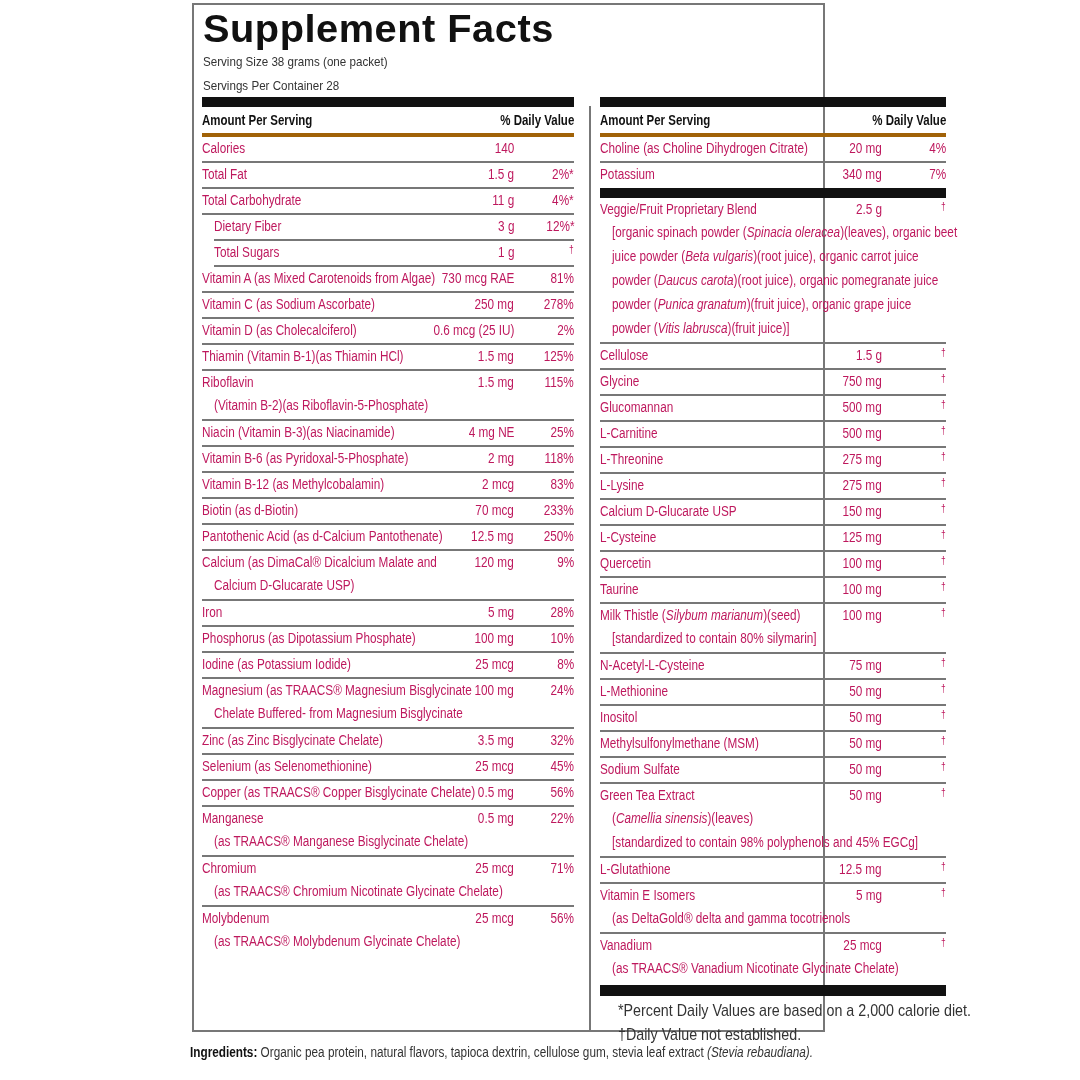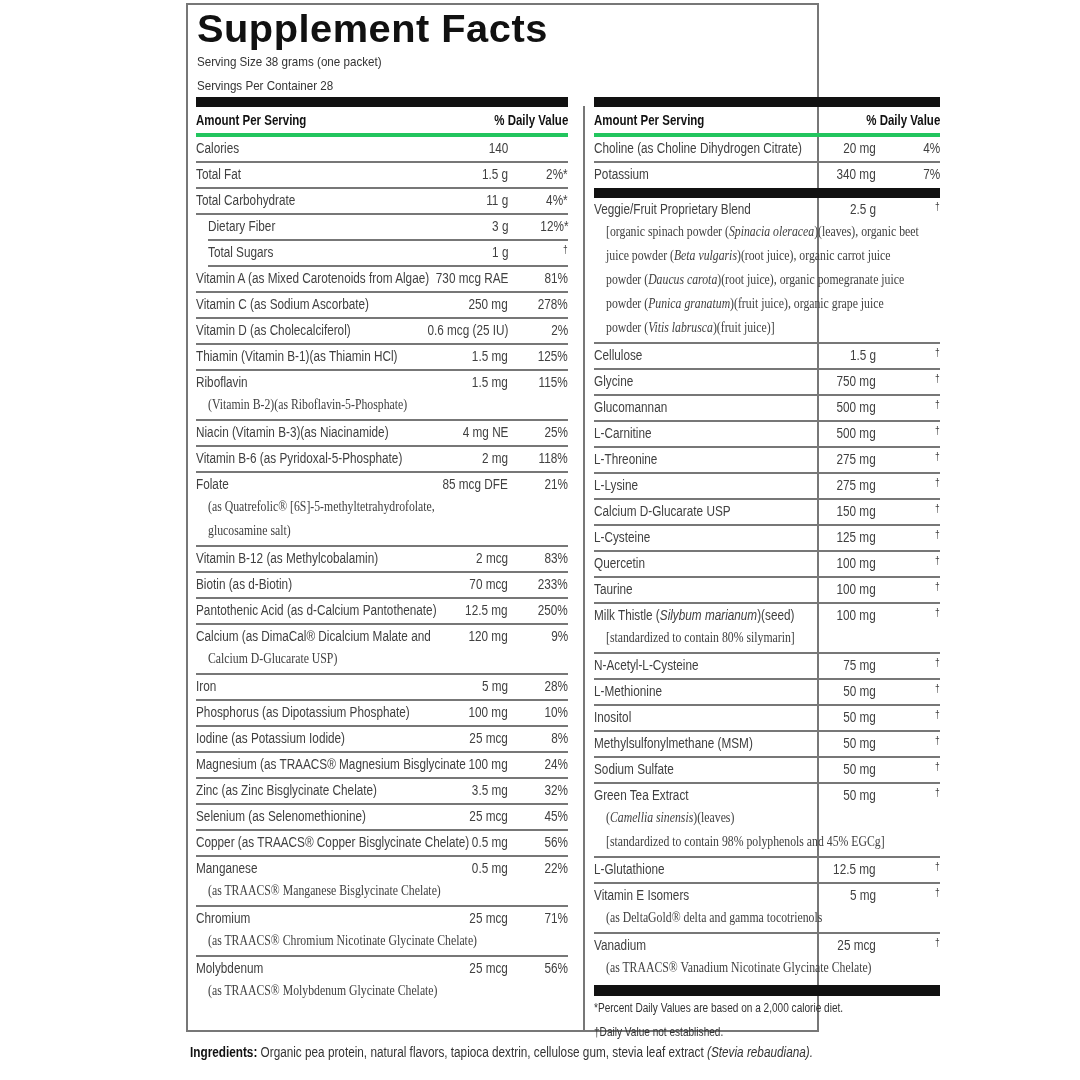--- a/index.html
+++ b/index.html
@@ -1,50 +1,50 @@
 <!DOCTYPE html>
 <html><head>
 <meta charset="utf-8">
 <style>
   html, body { margin:0; padding:0; background:#ffffff; }
   body { width:1080px; height:1080px; position:relative; overflow:hidden;
          font-family:"Liberation Sans Narrow","Liberation Sans", sans-serif; color:#222; }
-  #label { position:absolute; left:186px; top:3px; width:633px; height:1029px;
+  #label { position:absolute; left:192px; top:3px; width:633px; height:1029px;
            border:2px solid #777; box-sizing:border-box;padding-left:12px; }
   #title { position:absolute; left:9px; top:0px; font-family:"Liberation Sans", sans-serif;
            font-weight:bold; font-size:39px; letter-spacing:0.5px; color:#111; line-height:48px;
            transform:scaleX(1.02); transform-origin:left; }
   .serv { position:absolute; left:9px; font-size:13.5px; color:#333; transform:scaleX(0.86); transform-origin:left; white-space:nowrap; }
   #serv1 { top:49px; } #serv2 { top:73px; }
   .col { position:absolute; top:92px; }
   #colL { left:8px; width:372px; }
   #colR { left:406px; width:346px; }
   #divider { position:absolute; left:395px; top:101px; bottom:0; width:2px; background:#777; }
   .thickbar { height:10px; background:#111; }
-  .hdr { position:relative; height:26px; border-bottom:4px solid #22c55e; }
+  .hdr { position:relative; height:26px; border-bottom:4px solid #a16207; }
   .hdr span { position:absolute; top:5px; font-weight:bold; font-size:14px; color:#111;
               transform:scaleX(0.82); white-space:nowrap; }
   .hdr .l { left:0; transform-origin:left; }
   .hdr .r { right:0; transform-origin:right; }
-  .row { position:relative; border-bottom:2px solid #777; font-size:14px; color:#404040; }
+  .row { position:relative; border-bottom:2px solid #777; font-size:14px; color:#be185d; }
   .row.nob { border-bottom:none;text-align:right; }
   .row .line { height:24px; position:relative; }
   .row .name { position:absolute; left:0; top:3px; white-space:nowrap; transform:scaleX(0.84); transform-origin:left; }
   .row .amt { position:absolute; top:3px; white-space:nowrap; transform:scaleX(0.84); transform-origin:right; }
   .row .dv { position:absolute; right:0; top:3px; white-space:nowrap; transform:scaleX(0.84); transform-origin:right; }
   #colL .amt { right:60px; }
   #colR .amt { right:64px; }
-  .row .sub { height:24px; position:relative;font-family:Liberation Serif, serif; }
+  .row .sub { height:24px; position:relative; }
   .row .sub span { position:absolute; left:12px; top:2px; white-space:nowrap; transform:scaleX(0.84); transform-origin:left; }
   .dag { font-size:10px; }
   .rowind { border-bottom:2px solid #777; margin-left:12px; }
   .rowind .name { left:0 !important; }
   .rowind .amt { right:60px !important; }
   .thickbar2 { height:11px; background:#111; margin:3px 0 2px 0; }
-  .foot { font-size:12px; color:#333; height:24px; position:relative; }
+  .foot { font-size:17px; color:#333; height:24px; position:relative;margin-left:18px; }
   .foot span { position:absolute; left:0; top:3px; white-space:nowrap; transform:scaleX(0.84); transform-origin:left; }
   i { font-style:italic; }
   #ingredients { position:absolute; left:190px; top:1044px; font-size:14px; color:#333; white-space:nowrap;
                  transform:scaleX(0.84); transform-origin:left; }
   #ingredients b { color:#111; }
 </style>
 </head>
 <body>
 
 <div id="label">
@@ -143,33 +143,20 @@
         </div>
         <div class="row">
           <div class="line">
             <span class="name">Vitamin B-6 (as Pyridoxal-5-Phosphate)</span>
             <span class="amt">2 mg</span>
             <span class="dv">118%</span>
           </div>
         </div>
         <div class="row">
           <div class="line">
-            <span class="name">Folate</span>
-            <span class="amt">85 mcg DFE</span>
-            <span class="dv">21%</span>
-          </div>
-          <div class="sub">
-            <span>(as Quatrefolic® [6S]-5-methyltetrahydrofolate,</span>
-          </div>
-          <div class="sub">
-            <span>glucosamine salt)</span>
-          </div>
-        </div>
-        <div class="row">
-          <div class="line">
             <span class="name">Vitamin B-12 (as Methylcobalamin)</span>
             <span class="amt">2 mcg</span>
             <span class="dv">83%</span>
           </div>
         </div>
         <div class="row">
           <div class="line">
             <span class="name">Biotin (as d-Biotin)</span>
             <span class="amt">70 mcg</span>
             <span class="dv">233%</span>
@@ -211,20 +198,23 @@
             <span class="name">Iodine (as Potassium Iodide)</span>
             <span class="amt">25 mcg</span>
             <span class="dv">8%</span>
           </div>
         </div>
         <div class="row">
           <div class="line">
             <span class="name">Magnesium (as TRAACS® Magnesium Bisglycinate</span>
             <span class="amt">100 mg</span>
             <span class="dv">24%</span>
+          </div>
+          <div class="sub">
+            <span>Chelate Buffered- from Magnesium Bisglycinate</span>
           </div>
         </div>
         <div class="row">
           <div class="line">
             <span class="name">Zinc (as Zinc Bisglycinate Chelate)</span>
             <span class="amt">3.5 mg</span>
             <span class="dv">32%</span>
           </div>
         </div>
         <div class="row">

